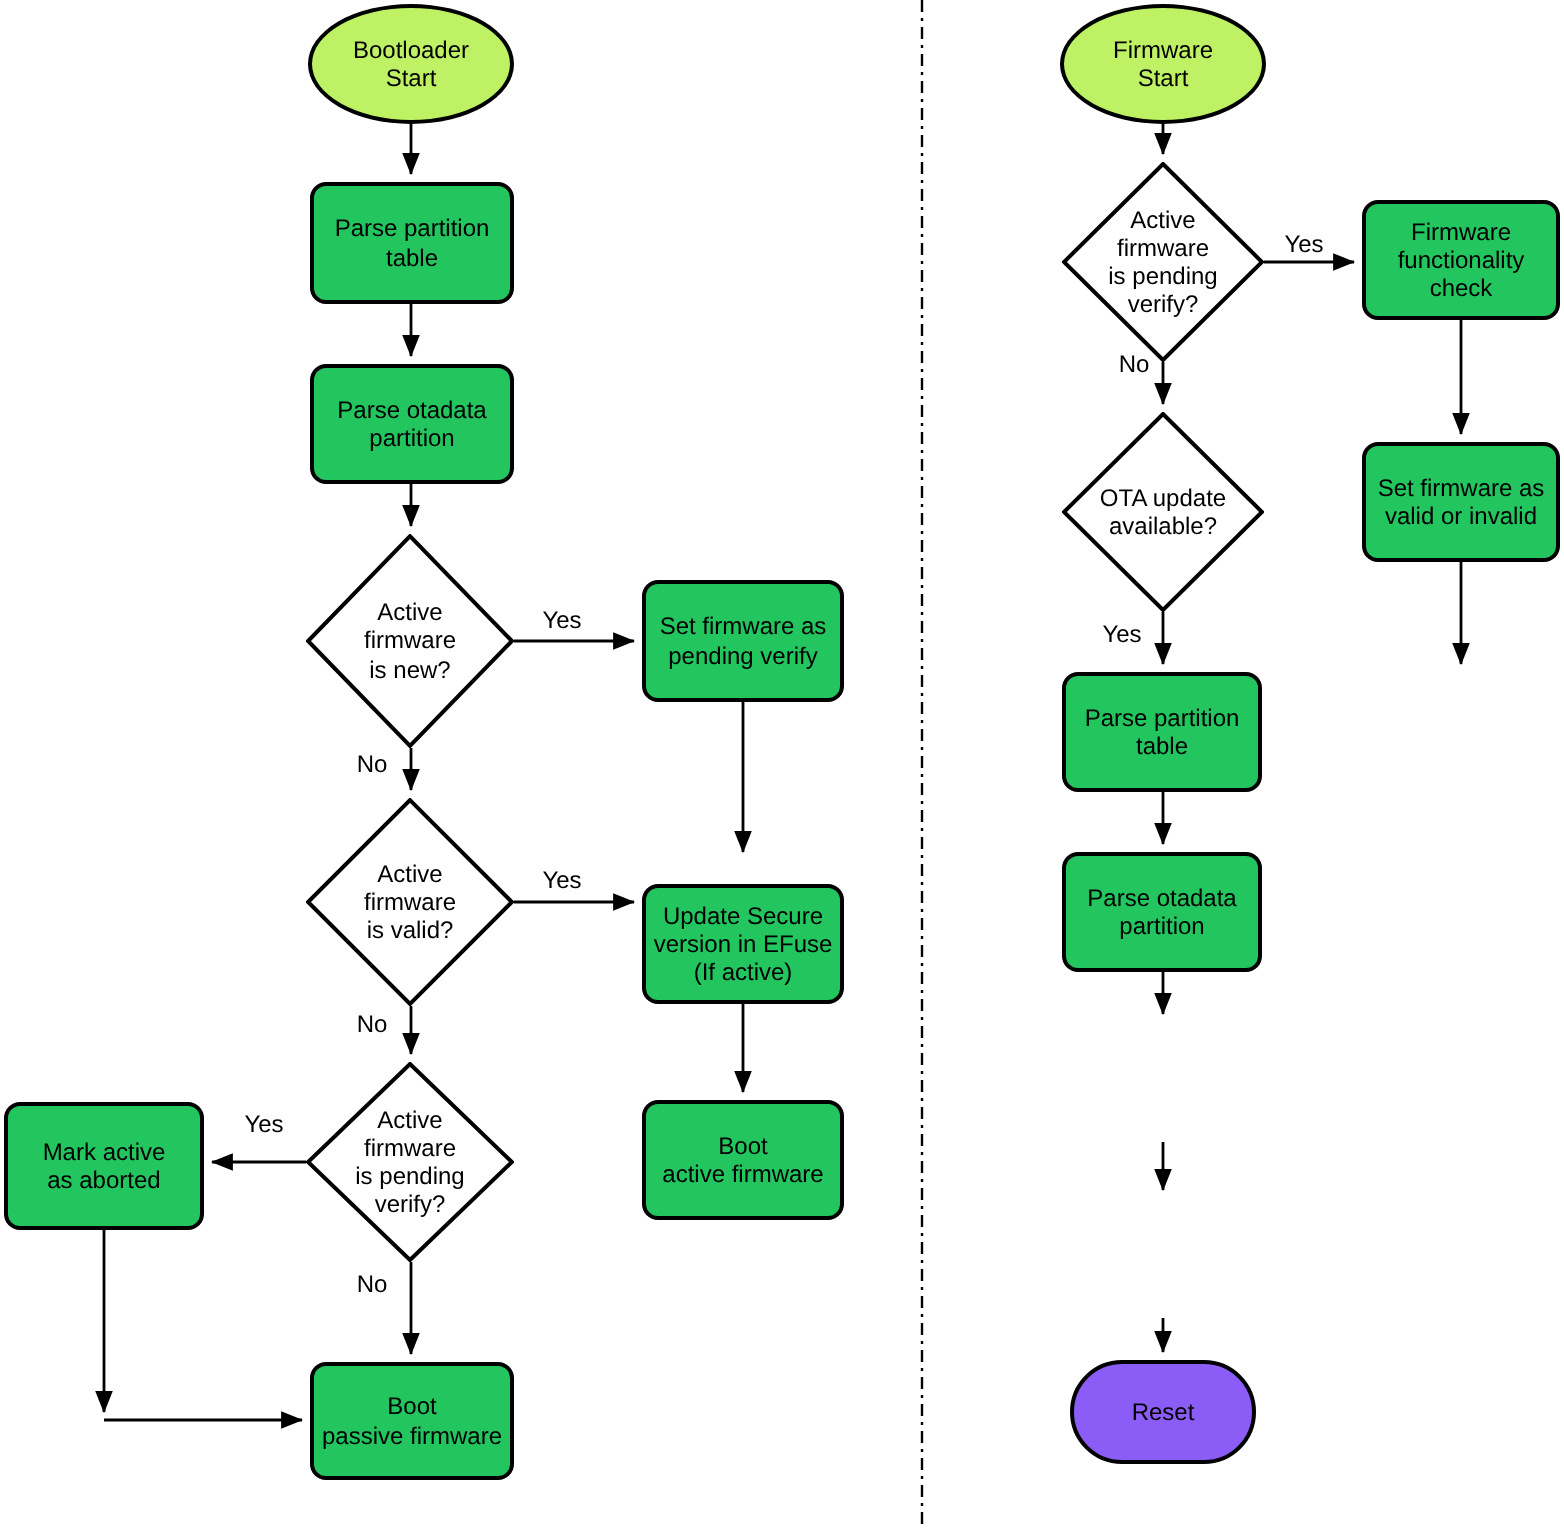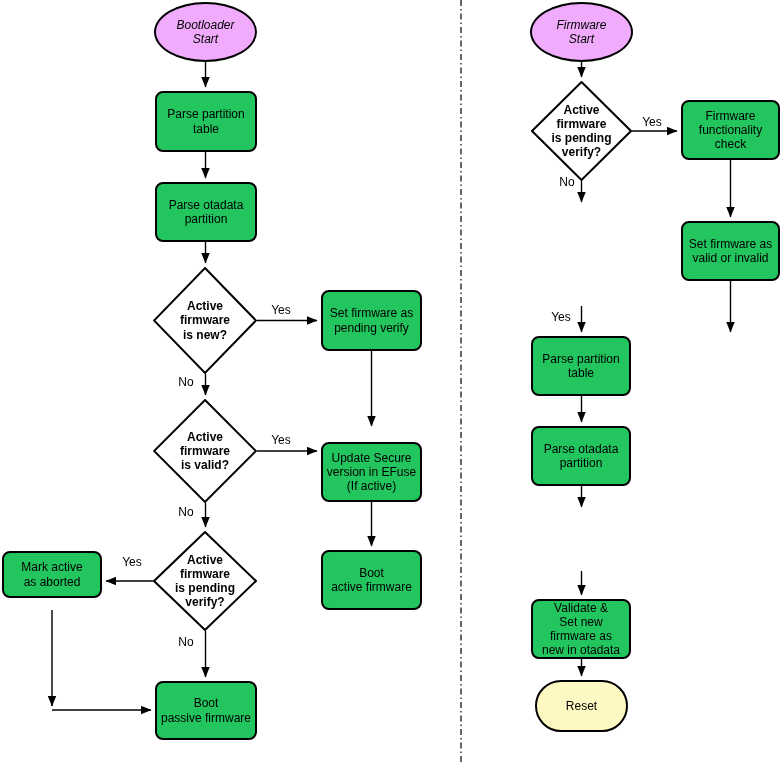--- a/index.html
+++ b/index.html
@@ -9,23 +9,23 @@
   }
   .wires { position:absolute; left:0; top:0; width:782px; height:765px; }
   .wires line { stroke:#000000; stroke-width:1.4; }
   .wires line.divider { stroke-width:1.2; stroke-dasharray:6 3 1.5 3; }
   .node {
     position:absolute; box-sizing:border-box;
     display:flex; align-items:center; justify-content:center;
     text-align:center; font-size:12px; line-height:1.17;
   }
   .rect    { border:2px solid #000; border-radius:8px;  background:#22c55e; }
-  .ellipse { border:2px solid #000; border-radius:50%;  background:#f0abfc;font-style:italic; }
-  .stadium { border:2px solid #000; border-radius:26px; background:#fef9c3; }
-  .diamond { background:transparent;font-weight:bold; }
+  .ellipse { border:2px solid #000; border-radius:50%;  background:#bef264; }
+  .stadium { border:2px solid #000; border-radius:26px; background:#8b5cf6; }
+  .diamond { background:transparent; }
   .diamond .shape { position:absolute; left:0; top:0; width:100%; height:100%; }
   .diamond polygon { fill:#ffffff; stroke:#000000; stroke-width:2; }
   .lbl  { white-space:pre-line; position:relative; z-index:1; padding:0 2px; }
   .elbl { position:absolute; transform:translate(-50%,-50%); font-size:12px; white-space:nowrap; z-index:2; }
 </style>
 </head>
 <body>
 
 <div class="canvas">
 
@@ -111,21 +111,21 @@
   <div class="node diamond" style="left:153px;top:531px;width:104px;height:100px">
     <svg class="shape" viewBox="0 0 100 100" preserveAspectRatio="none">
         <polygon points="50,1 99,50 50,99 1,50" vector-effect="non-scaling-stroke"></polygon>
       </svg>
     <span class="lbl">Active
 firmware
 is pending
 verify?</span>
   </div>
 
-  <div class="node rect" style="left:2px;top:551px;width:100px;height:47px">
+  <div class="node rect" style="left:2px;top:551px;width:100px;height:64px">
     <span class="lbl">Mark active
 as aborted</span>
   </div>
 
   <div class="node rect" style="left:321px;top:550px;width:101px;height:60px">
     <span class="lbl">Boot
 active firmware</span>
   </div>
 
   <div class="node rect" style="left:155px;top:681px;width:102px;height:59px">
@@ -147,44 +147,45 @@
 is pending
 verify?</span>
   </div>
 
   <div class="node rect" style="left:681px;top:100px;width:99px;height:60px">
     <span class="lbl">Firmware
 functionality
 check</span>
   </div>
 
+  <div class="node diamond" style="left:531px;top:206px;width:101px;height:100px">
+    <svg class="shape" viewBox="0 0 100 100" preserveAspectRatio="none">
+        <polygon points="50,1 99,50 50,99 1,50" vector-effect="non-scaling-stroke"></polygon>
+      </svg>
+    <span class="lbl">OTA update
+available?</span>
+  </div>
 
   <div class="node rect" style="left:681px;top:221px;width:99px;height:60px">
     <span class="lbl">Set firmware as
 valid or invalid</span>
   </div>
 
   <div class="node rect" style="left:531px;top:336px;width:100px;height:60px">
     <span class="lbl">Parse partition
 table</span>
   </div>
 
 
   <div class="node rect" style="left:531px;top:426px;width:100px;height:60px">
     <span class="lbl">Parse otadata
 partition</span>
   </div>
 
 
-  <div class="node rect" style="left:531px;top:599px;width:100px;height:60px">
-    <span class="lbl">Validate &amp;
-Set new
-firmware as
-new in otadata</span>
-  </div>
 
   <div class="node stadium" style="left:535px;top:680px;width:93px;height:52px">
     <span class="lbl">Reset</span>
   </div>
 
   <span class="elbl" style="left:281px;top:310px">Yes</span>
   <span class="elbl" style="left:186px;top:382px">No</span>
   <span class="elbl" style="left:281px;top:440px">Yes</span>
   <span class="elbl" style="left:186px;top:512px">No</span>
   <span class="elbl" style="left:132px;top:562px">Yes</span>

